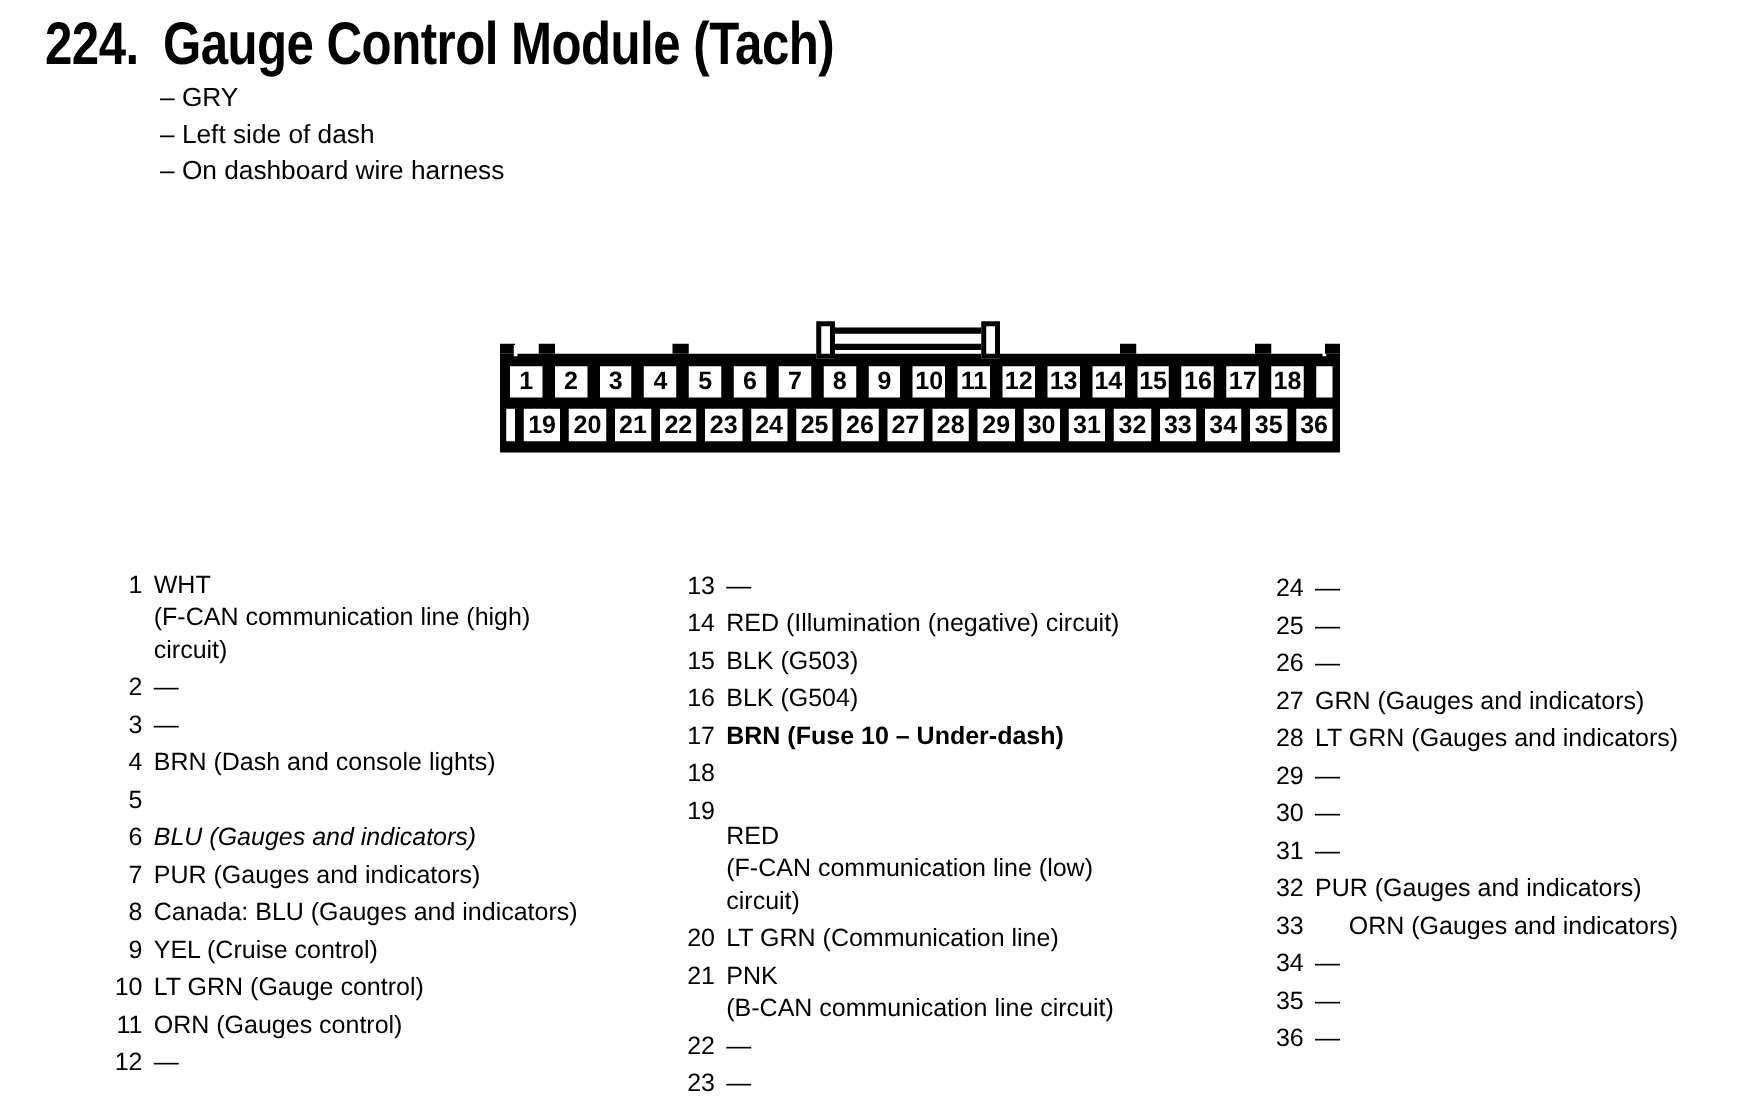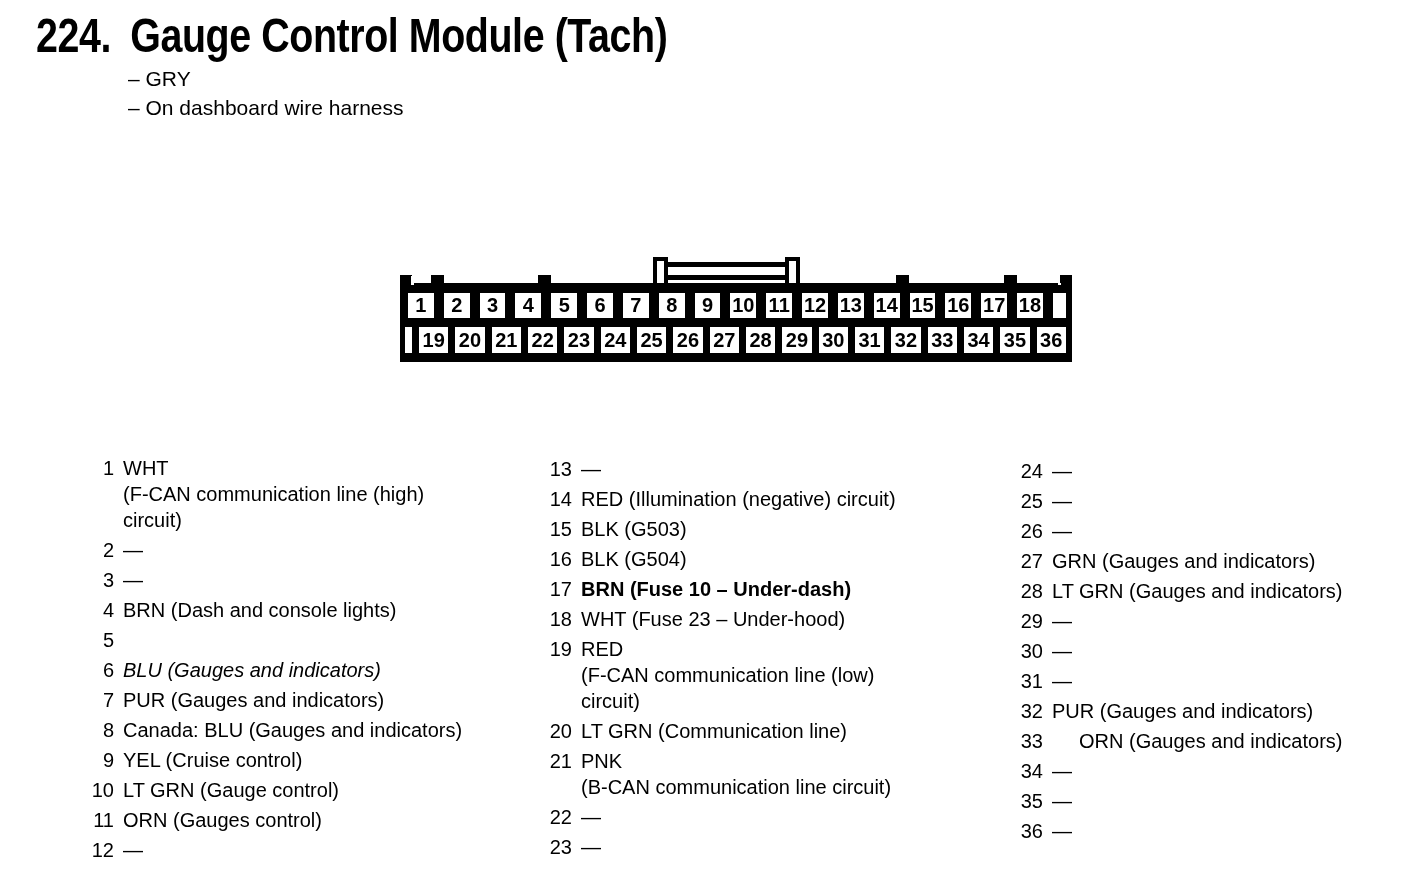--- a/index.html
+++ b/index.html
@@ -49,20 +49,21 @@
 <body>
 
 <div class="page">
 
   <div class="title-row">
     <span class="title-num">224.</span>
     <span>Gauge Control Module (Tach)</span>
   </div>
   <ul class="bullets">
     <li>– GRY</li>
+    <li>– Left side of dash</li>
     <li>– On dashboard wire harness</li>
   </ul>
 
   <div class="connector">
 
     <div class="bump" style="left:0px;width:12px;"></div>
     <div class="slit" style="left:11px;"></div>
     <div class="bump" style="left:31px;"></div>
     <div class="bump" style="left:138px;"></div>
     <div class="bump" style="left:496px;"></div>
@@ -185,25 +186,24 @@
       <div class="entry">
         <div class="entry-num" style="display: inline-block;">16</div>
         <div class="entry-txt" style="display: inline-block;">BLK (G504)</div>
       </div>
       <div class="entry">
         <div class="entry-num" style="display: inline-block;">17</div>
         <div class="entry-txt" style="display: inline-block; font-weight: bold;">BRN (Fuse 10 – Under-dash)</div>
       </div>
       <div class="entry">
         <div class="entry-num" style="display: inline-block;">18</div>
-        <div class="entry-txt" style="display: inline-block;">WHT (Fuse 23 – Under-hood)</div>
       </div>
       <div class="entry">
         <div class="entry-num" style="display: inline-block;">19</div>
-        <div class="entry-txt" style="display: inline-block;">RED
+        <div class="entry-txt" style="display: inline-block; margin-top: 20px;">RED
 (F-CAN communication line (low)
 circuit)</div>
       </div>
       <div class="entry">
         <div class="entry-num" style="display: inline-block;">20</div>
         <div class="entry-txt" style="display: inline-block;">LT GRN (Communication line)</div>
       </div>
       <div class="entry">
         <div class="entry-num" style="display: inline-block;">21</div>
         <div class="entry-txt" style="display: inline-block;">PNK

